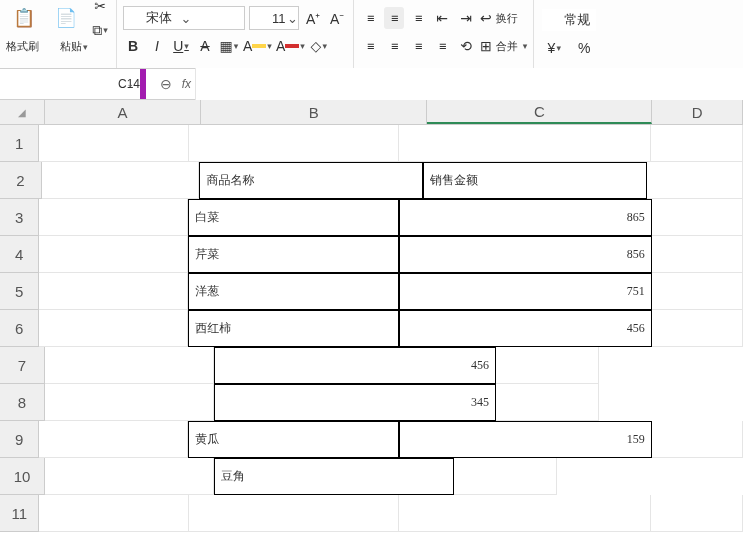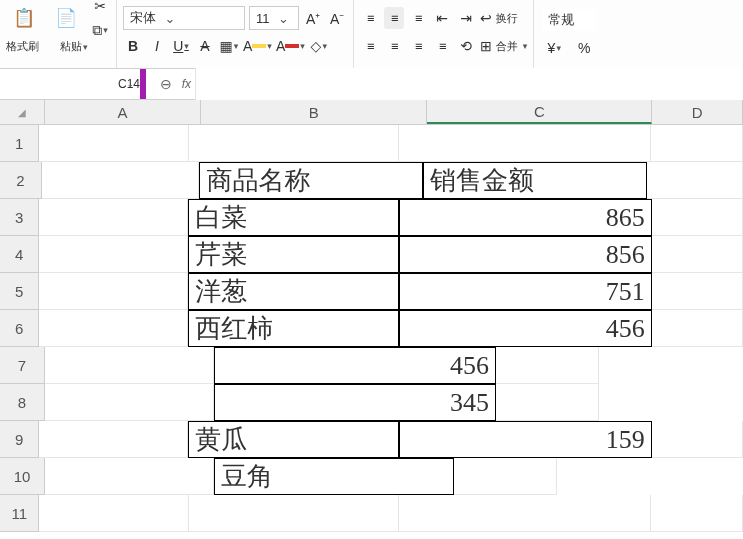--- a/index.html
+++ b/index.html
@@ -3,21 +3,21 @@
 <meta charset="utf-8">
 <style>
   html,body{margin:0;padding:0;font-family:"Microsoft YaHei",Arial,sans-serif;font-size:13px;color:#333;background:#fff;width:743px;height:539px;overflow:hidden;}
   .toolbar{display:flex;align-items:stretch;height:68px;border-bottom:1px solid #d0d0d0;background:#fdfdfd;}
   .group{display:flex;flex-direction:column;justify-content:flex-start;padding:4px 6px 2px 6px;border-right:1px solid #e0e0e0;}
   .group-row{display:flex;align-items:center;gap:4px;height:28px;}
   .bigbtn{display:flex;flex-direction:column;align-items:center;justify-content:center;width:38px;gap:2px;cursor:pointer;}
   .bigbtn .ico{font-size:18px;line-height:18px;}
   .smallbtn{min-width:20px;height:22px;display:flex;align-items:center;justify-content:center;font-size:14px;cursor:pointer;border-radius:2px;}
   .combo{display:flex;align-items:center;border:1px solid #ccc;height:22px;background:#fff;}
-  .combo .val{padding:0 6px;min-width:0;}
+  .combo .val{padding:0 6px;min-width:0;margin-left:16px;}
   .combo .drop{width:16px;text-align:center;color:#555;}
   .fontname{width:120px;}
   .fontsize{width:48px;}
   .und{text-decoration:underline;}
   .strike{text-decoration:line-through;}
   .colorblock{width:14px;height:4px;display:inline-block;}
   .dropcaret{font-size:9px;color:#555;margin-left:1px;}
   .alignico{font-family:monospace;font-size:12px;letter-spacing:-1px;}
   .seg-highlight{background:#ededed;border-radius:3px;}
   .wrap-item{display:flex;align-items:center;gap:4px;font-size:11px;cursor:pointer;height:20px;}
@@ -37,21 +37,21 @@
   
   .grid{position:relative;}
   .colheads{display:flex;height:24px;border-bottom:1px solid #ccc;}
   .corner{width:44px;background:#efefef;border-right:1px solid #ccc;display:flex;align-items:center;justify-content:center;color:#999;font-size:10px;}
   .colhead{background:#efefef;border-right:1px solid #ccc;display:flex;align-items:center;justify-content:center;color:#555;font-size:15px;}
   .colA{width:156px;} .colB{width:226px;} .colC{width:226px;} .colD{width:90px;}
   .colC.colhead{border-bottom:2px solid #2e8b57;box-sizing:border-box;}
   .rows{}
   .row{display:flex;height:37px;}
   .rowhead{width:44px;background:#efefef;border-right:1px solid #ccc;border-bottom:1px solid #ccc;display:flex;align-items:center;justify-content:center;color:#555;font-size:15px;}
-  .cell{border-right:1px solid #e5e5e5;border-bottom:1px solid #e5e5e5;display:flex;align-items:center;padding:0 6px;font-size:26px;font-family:"SimSun","宋体",serif;}
+  .cell{border-right:1px solid #e5e5e5;border-bottom:1px solid #e5e5e5;display:flex;align-items:center;padding:0 6px;font-size:12px;font-family:"SimSun","宋体",serif;}
   .cA{width:156px;} .cB{width:226px;} .cC{width:226px;} .cD{width:90px;}
   .dborder{border:1px solid #000 !important;}
   .txtL{justify-content:flex-start;}
   .txtR{justify-content:flex-end;padding-left:48px;}
 </style>
 </head>
 <body>
 
 <div class="toolbar">
 

